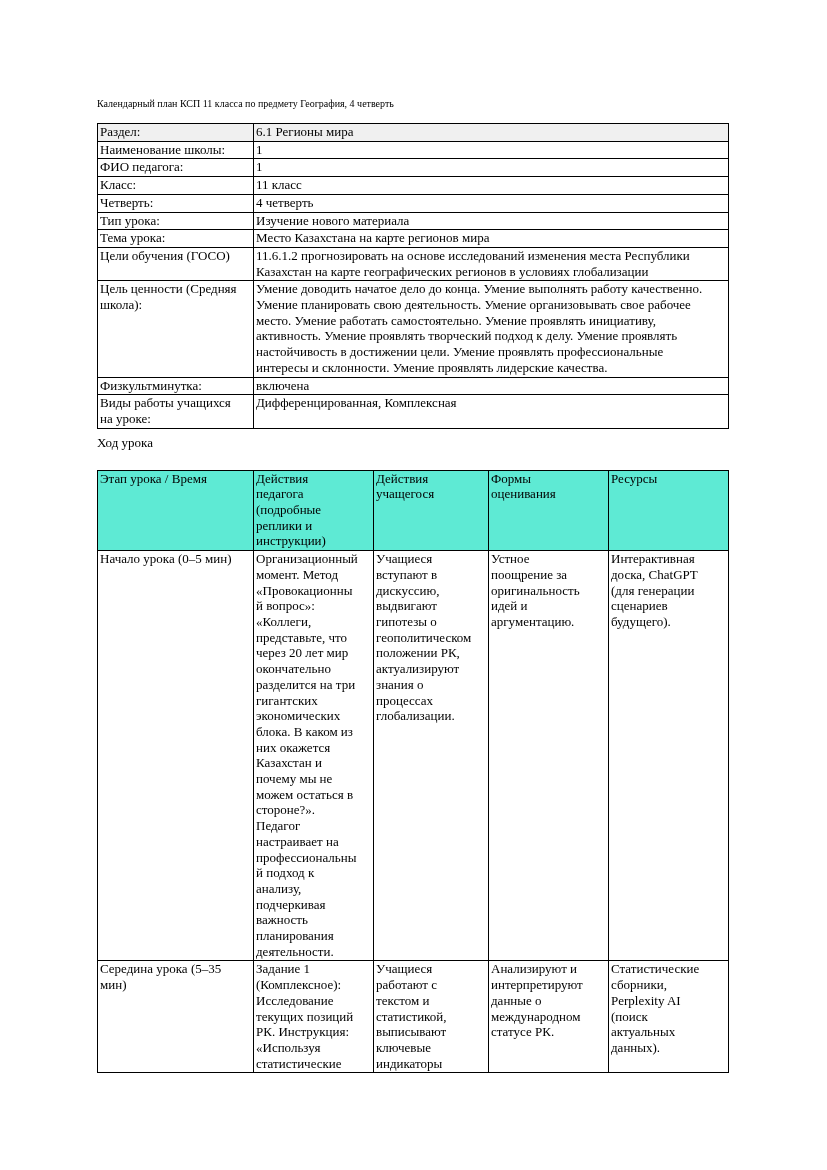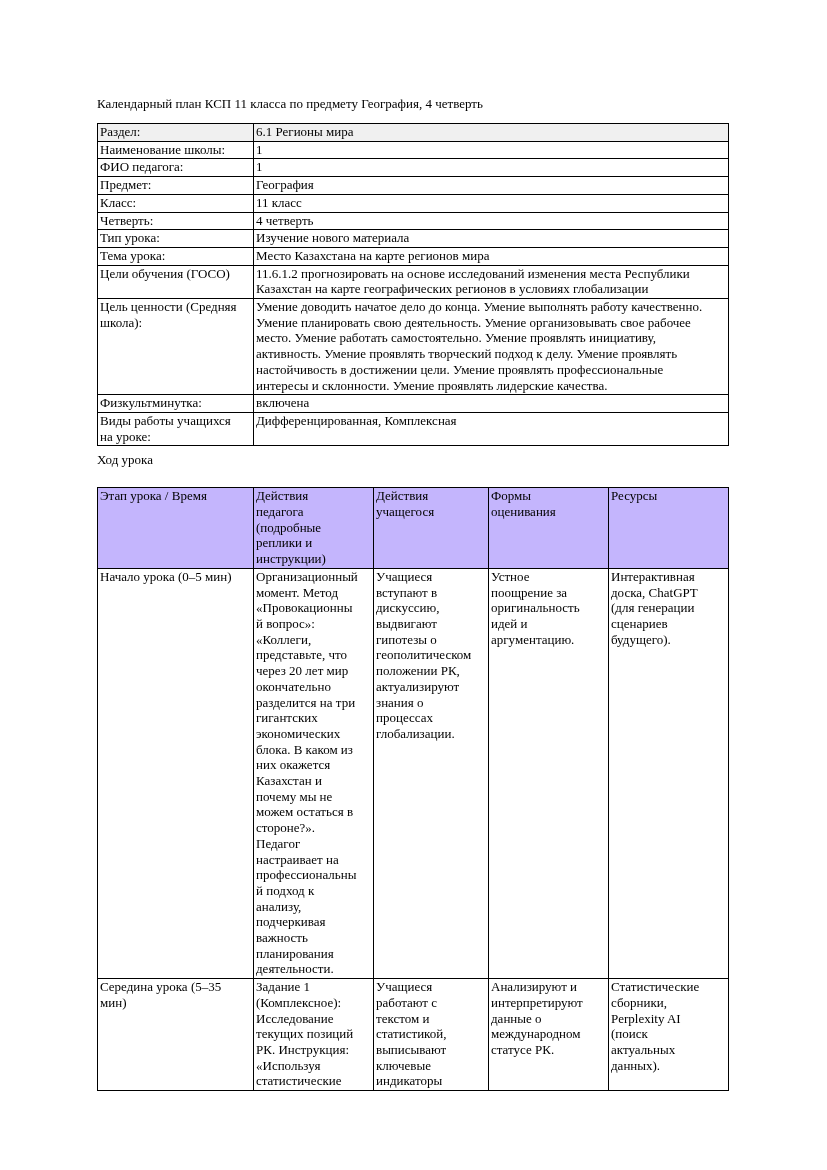--- a/index.html
+++ b/index.html
@@ -13,21 +13,21 @@
     font-family: "Liberation Serif", serif;
     color: #000000;
   }
   .content {
     position: absolute;
     left: 97px;
     top: 96px;
     width: 631px;
   }
   .doc-title {
-    font-size: 13px;
+    font-size: 10px;
     line-height: 16px;
     margin-bottom: 11px;
     font-weight: normal;
   }
   table {
     border-collapse: collapse;
     table-layout: fixed;
     width: 631px;
     font-size: 13px;
     line-height: 15.7px;
@@ -49,21 +49,21 @@
     margin-top: 6px;
     margin-bottom: 20px;
     font-weight: normal;
   }
   .lesson-table .col-stage { width: 156px; }
   .lesson-table .col-teacher { width: 120px; }
   .lesson-table .col-student { width: 115px; }
   .lesson-table .col-assess { width: 120px; }
   .lesson-table .col-res { width: 120px; }
   .lesson-table .header-row td {
-    background: #c4b5fd;
+    background: #5eead4;
     white-space: pre-line;
     font-weight: normal;
   }
 </style>
 </head>
 <body>
 
 <div class="page">
   <div class="content">
 
@@ -79,24 +79,20 @@
           <td>Раздел:</td>
           <td>6.1 Регионы мира</td>
         </tr>
         <tr>
           <td>Наименование школы:</td>
           <td>1</td>
         </tr>
         <tr>
           <td>ФИО педагога:</td>
           <td>1</td>
-        </tr>
-        <tr>
-          <td>Предмет:</td>
-          <td>География</td>
         </tr>
         <tr>
           <td>Класс:</td>
           <td>11 класс</td>
         </tr>
         <tr>
           <td>Четверть:</td>
           <td>4 четверть</td>
         </tr>
         <tr>

